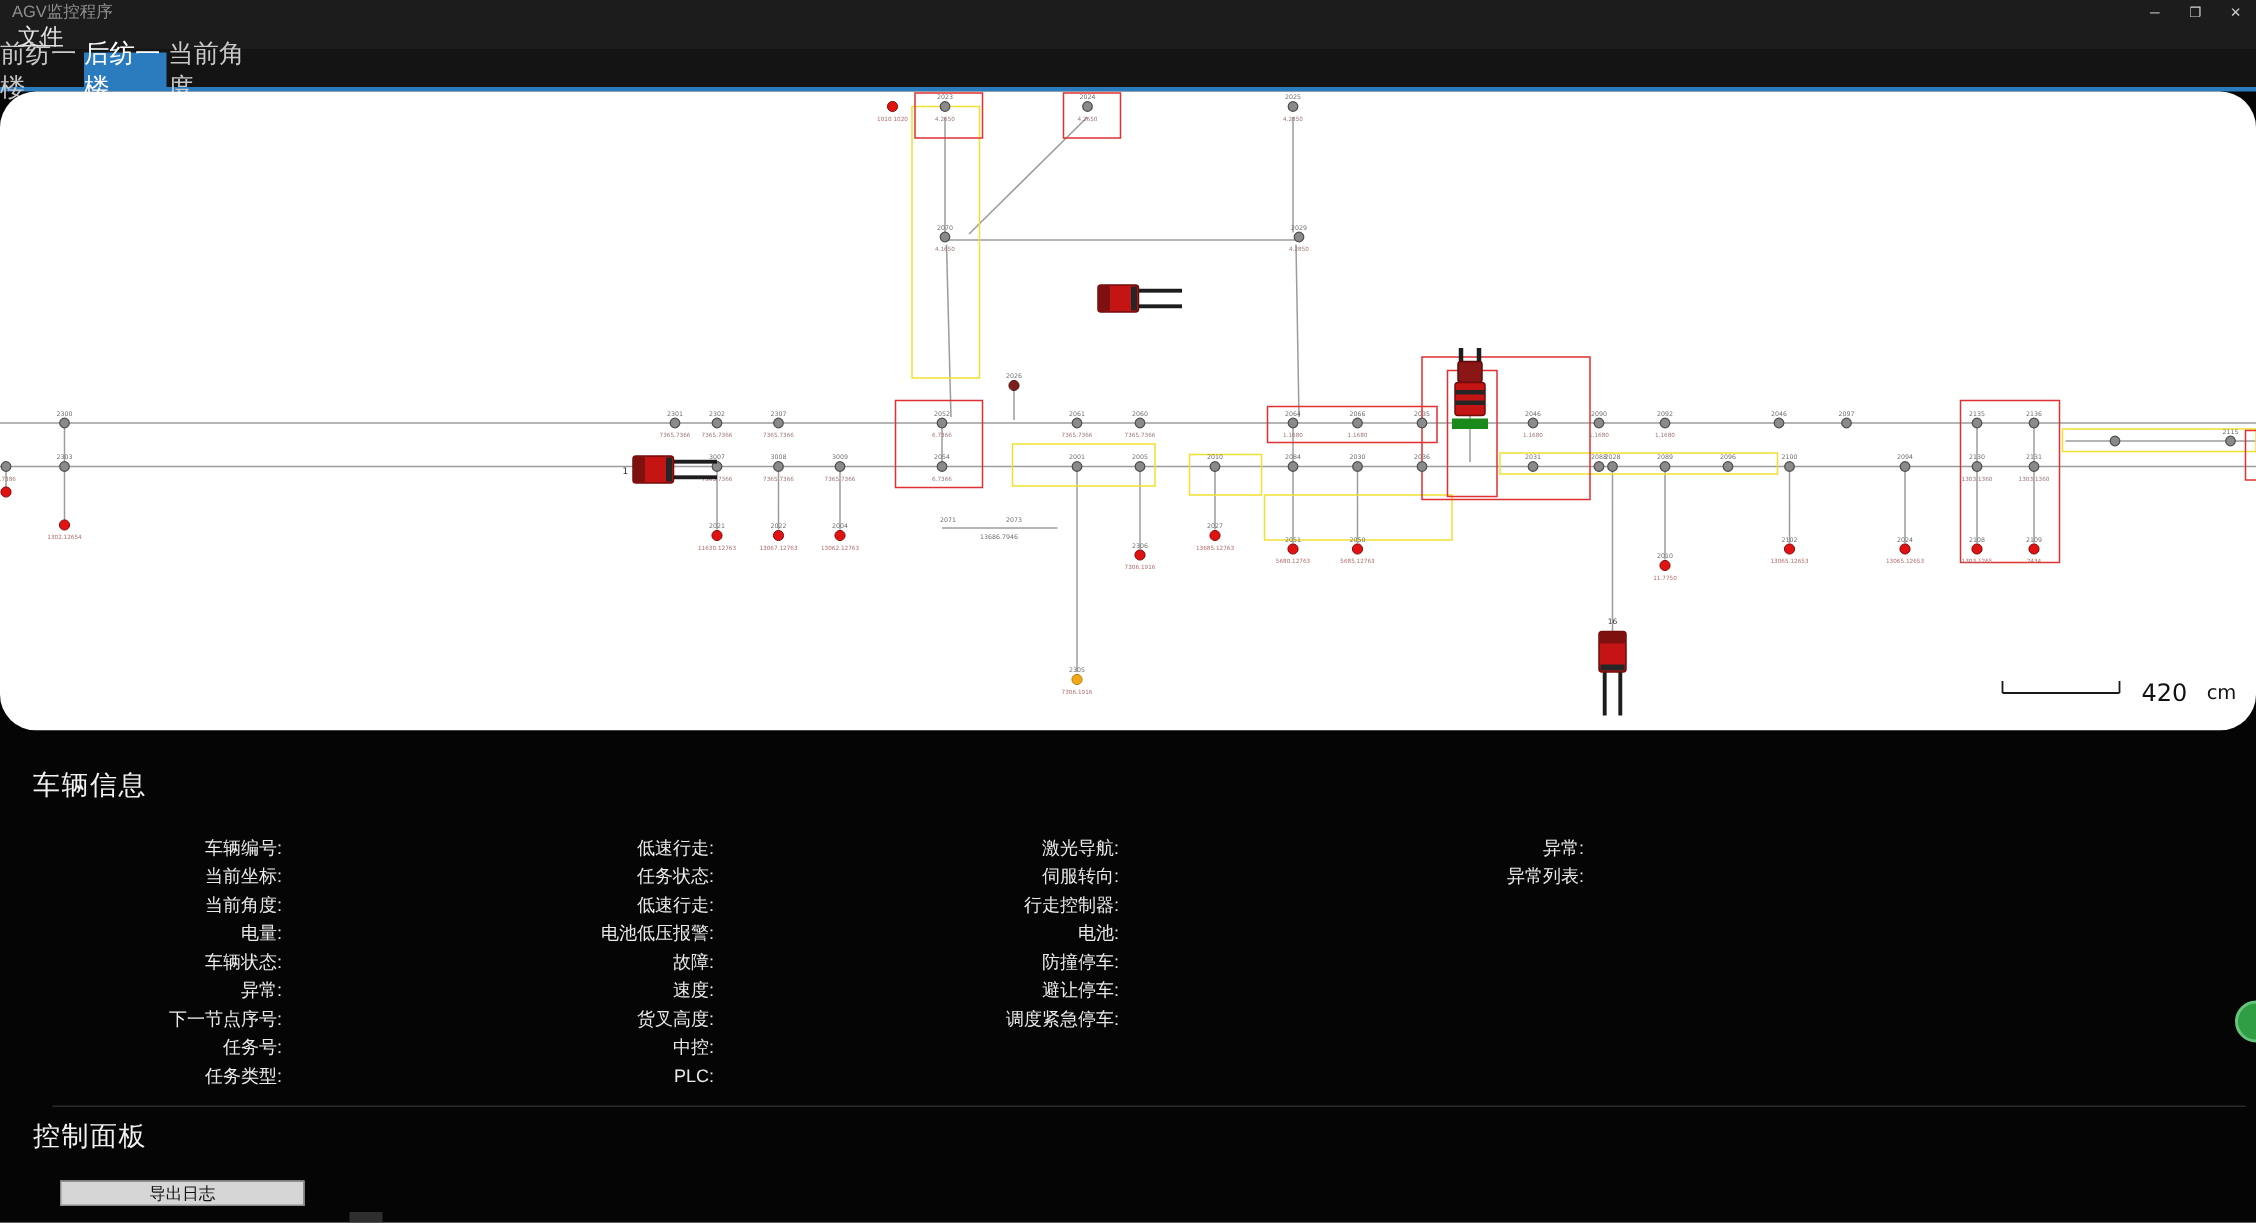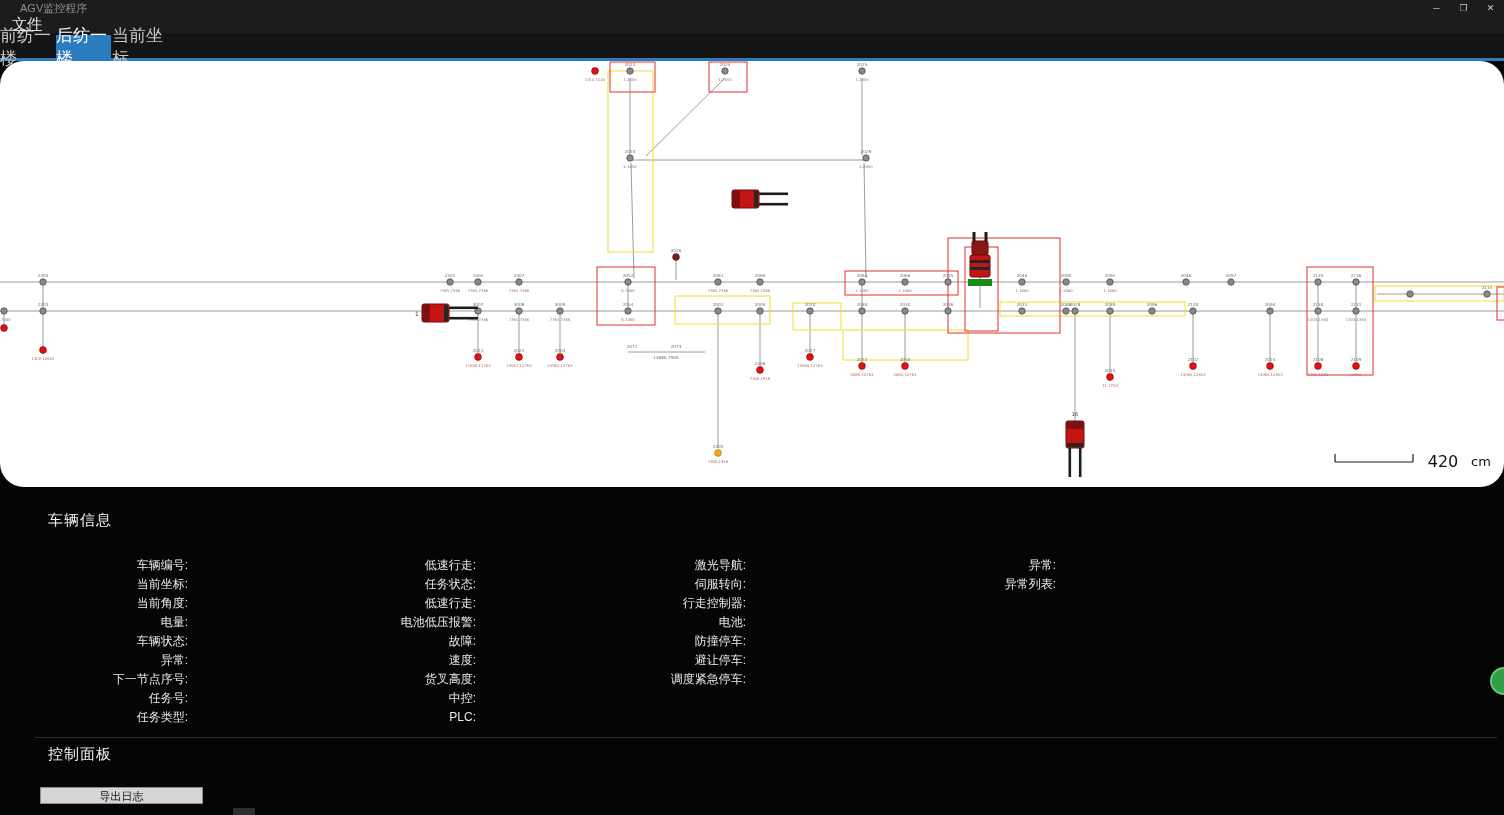--- a/index.html
+++ b/index.html
@@ -4,38 +4,38 @@
 <style>
   html,body{margin:0;padding:0;}
   body{
     width:1504px;height:815px;overflow:hidden;position:relative;
     background:#050505;
     font-family:"Liberation Sans","DejaVu Sans",sans-serif;
     -webkit-font-smoothing:antialiased;
   }
   .titlebar{
     height:16px;background:#1c1c1c;display:flex;align-items:flex-start;
-    padding-left:20px;position:relative;
+    padding-left:8px;position:relative;
   }
   .titlebar .title{color:#8f8f8f;font-size:11px;line-height:16px;}
   .win-controls{position:absolute;right:0;top:0;height:16px;display:flex;}
   .win-btn{width:27px;height:16px;display:flex;align-items:center;justify-content:center;
     color:#cfcfcf;font-size:9px;cursor:default;}
   .menubar{height:17px;background:#1c1c1c;display:flex;align-items:center;padding-left:8px;}
   .menu-item{color:#e3e3e3;font-size:15px;padding:0 4px;text-decoration:underline;}
   .tabbar{height:25px;background:#141414;display:flex;align-items:flex-end;}
   .tab{height:23px;width:55px;display:flex;align-items:center;justify-content:center;
     color:#c8c8c8;font-size:17px;margin-right:1px;background:transparent;}
   .tab.active{background:#2b7bbf;color:#ffffff;}
   .accent{height:3px;background:#2b7bbf;}
   .map{height:426px;background:#ffffff;position:relative;border-radius:24px;}
   .map svg{display:block;}
   svg text{font-family:"DejaVu Sans",sans-serif;}
   .panel{position:absolute;top:487px;left:0;width:1504px;height:328px;background:#050505;}
-  .section-title{position:absolute;left:48px;color:#f2f2f2;font-size:15px;letter-spacing:1px;}
+  .section-title{position:absolute;left:22px;color:#f2f2f2;font-size:18px;letter-spacing:1px;}
   .t1{top:24px;}
   .t2{top:258px;}
   .fcol{position:absolute;top:69px;color:#eaeaea;font-size:12px;text-align:right;}
   .fcol .frow{height:19px;line-height:19px;white-space:nowrap;}
   .fcol1{left:38px;width:150px;}
   .fcol2{left:320px;width:156px;}
   .fcol3{left:580px;width:166px;text-align:right;}
   .fcol4{left:900px;width:156px;}
   .divider{position:absolute;top:250px;left:35px;width:1462px;height:1px;background:#2c2c2c;}
   .export-btn{position:absolute;top:300px;left:40px;width:163px;height:17px;
@@ -57,21 +57,21 @@
   </div>
 </div>
 
 <div class="menubar">
   <span class="menu-item">文件</span>
 </div>
 
 <div class="tabbar" id="tabbar">
     <div class="tab">前纺一楼</div>
     <div class="tab active">后纺一楼</div>
-    <div class="tab">当前坐标</div>
+    <div class="tab">当前角度</div>
   </div>
 <div class="accent"></div>
 
 <div class="map">
   <svg id="map-svg" width="1504" height="426" viewBox="0 61 1504 426">
       <line x1="0" y1="282" x2="1504" y2="282" stroke="#9c9c9c" stroke-width="1"></line>
       <line x1="0" y1="311" x2="1504" y2="311" stroke="#9c9c9c" stroke-width="1"></line>
       <line x1="630" y1="160" x2="868" y2="160" stroke="#9c9c9c" stroke-width="1"></line>
       <line x1="630" y1="78" x2="630" y2="156" stroke="#9c9c9c" stroke-width="1"></line>
       <line x1="631" y1="163" x2="634" y2="278" stroke="#9c9c9c" stroke-width="1"></line>

